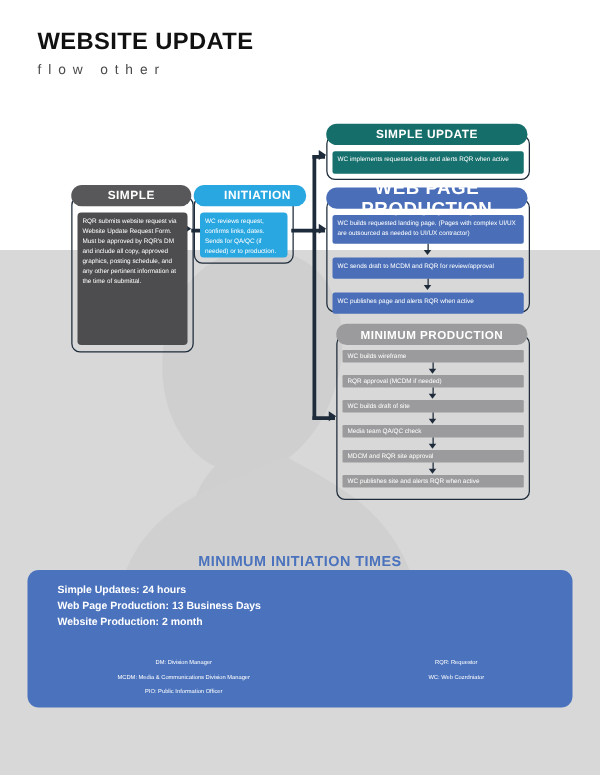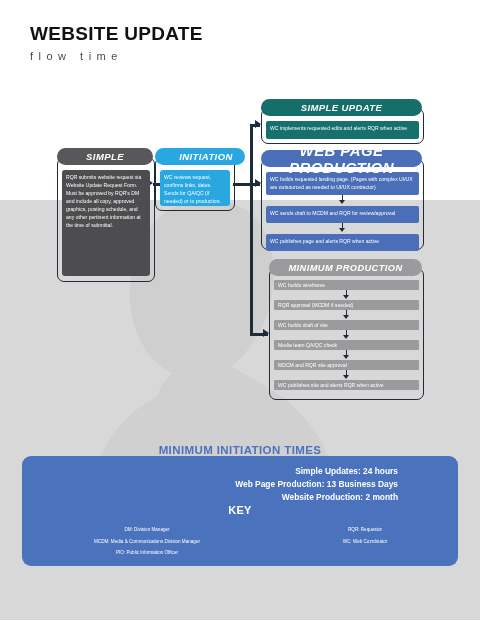--- a/index.html
+++ b/index.html
@@ -16,21 +16,21 @@
   .silhouette{position:absolute;left:0;top:95px;width:480px;height:400px;z-index:0;pointer-events:none;}
   .band{position:absolute;left:0;top:200px;width:480px;height:420px;background:#d8d8d8;z-index:0;}
   .band-white{position:absolute;left:0;top:0;width:480px;height:200px;background:#ffffff;z-index:0;}
 
   
   .title-wrap{position:absolute;left:30px;top:24px;z-index:5;}
   .title{font-size:19px;font-weight:bold;letter-spacing:.3px;color:#111;line-height:1.1;}
   .subtitle{font-size:11px;letter-spacing:5.5px;color:#4a4a4a;margin-top:5px;}
 
   
-  .node{position:absolute;z-index:6;font-style:italic;}
+  .node{position:absolute;z-index:6;}
   .pill{
     border-radius:11px;
     text-align:center;
     font-weight:bold;
     color:#fff;
     display:flex;align-items:center;justify-content:center;
     letter-spacing:.4px;
   }
   .card{
     border:1.6px solid #1d2b3a;
@@ -81,41 +81,41 @@
 
   
   #mtt-heading{
     position:absolute;left:0;top:444px;width:480px;text-align:center;
     font-size:11.5px;font-weight:bold;color:#4a72bd;letter-spacing:.4px;z-index:7;
   }
   #bottom-panel{
     position:absolute;left:22px;top:456px;width:436px;height:110px;
     background:#4a72bd;border-radius:9px;z-index:6;color:#fff;
   }
-  .times{position:absolute;left:0;top:9px;width:376px;text-align:right;font-size:8.4px;font-weight:bold;line-height:1.55;}
+  .times{position:absolute;left:0;top:9px;width:376px;text-align:left;font-size:8.4px;font-weight:bold;line-height:1.55;padding-left:24px;}
   .key-title{position:absolute;left:0;top:48px;width:436px;text-align:center;font-size:11px;font-weight:bold;letter-spacing:.3px;}
   .key-col{position:absolute;top:68px;font-size:4.6px;line-height:2.55;}
   .key-left{left:0;width:250px;text-align:center;}
   .key-right{left:250px;width:186px;text-align:center;}
 </style>
 </head>
 <body>
 
 <div id="page">
 
   <div class="band-white"></div>
   <div class="band"></div>
   <svg class="silhouette" viewBox="0 0 480 400" preserveAspectRatio="none">
     <path d="M150 400 C148 330 150 300 172 278 C150 268 132 240 130 205 C128 168 142 128 175 112 C205 97 245 104 262 132 C278 158 276 196 266 222 C258 244 244 262 230 272 C258 286 282 300 300 322 C318 344 326 372 328 400 Z" fill="#cfcfcf" opacity="0.95"></path>
     <path d="M92 400 C96 352 120 318 168 296 C200 282 214 276 228 270 C250 282 282 298 302 320 C324 344 334 372 338 400 Z" fill="#cfcfcf" opacity="0.9"></path>
   </svg>
 
   <div class="title-wrap">
     <div class="title">WEBSITE UPDATE</div>
-    <div class="subtitle">flow time</div>
+    <div class="subtitle">flow other</div>
   </div>
 
   <div class="conn" style="left:153px;top:183px;width:22px;height:2.6px;"></div>
   <div class="arrow-r" style="left:147px;top:179px;"></div>
 
   <div class="conn" style="left:233px;top:183px;width:19px;height:2.6px;"></div>
 
   <div class="conn" style="left:250px;top:124px;width:2.6px;height:212px;"></div>
 
   <div class="conn" style="left:250px;top:124px;width:10px;height:2.6px;"></div>
@@ -203,21 +203,20 @@
   <div class="node pill" id="wsp-head">MINIMUM PRODUCTION</div>
 
   <div id="mtt-heading">MINIMUM INITIATION TIMES</div>
 
   <div id="bottom-panel">
     <div class="times">
       <div>Simple Updates: 24 hours</div>
       <div>Web Page Production: 13 Business Days</div>
       <div>Website Production: 2 month</div>
     </div>
-    <div class="key-title">KEY</div>
     <div class="key-col key-left">
       <div>DM: Division Manager</div>
       <div>MCDM: Media &amp; Communications Division Manager</div>
       <div>PIO: Public Information Officer</div>
     </div>
     <div class="key-col key-right">
       <div>RQR: Requestor</div>
       <div>WC: Web Cozrdniator</div>
     </div>
   </div>

